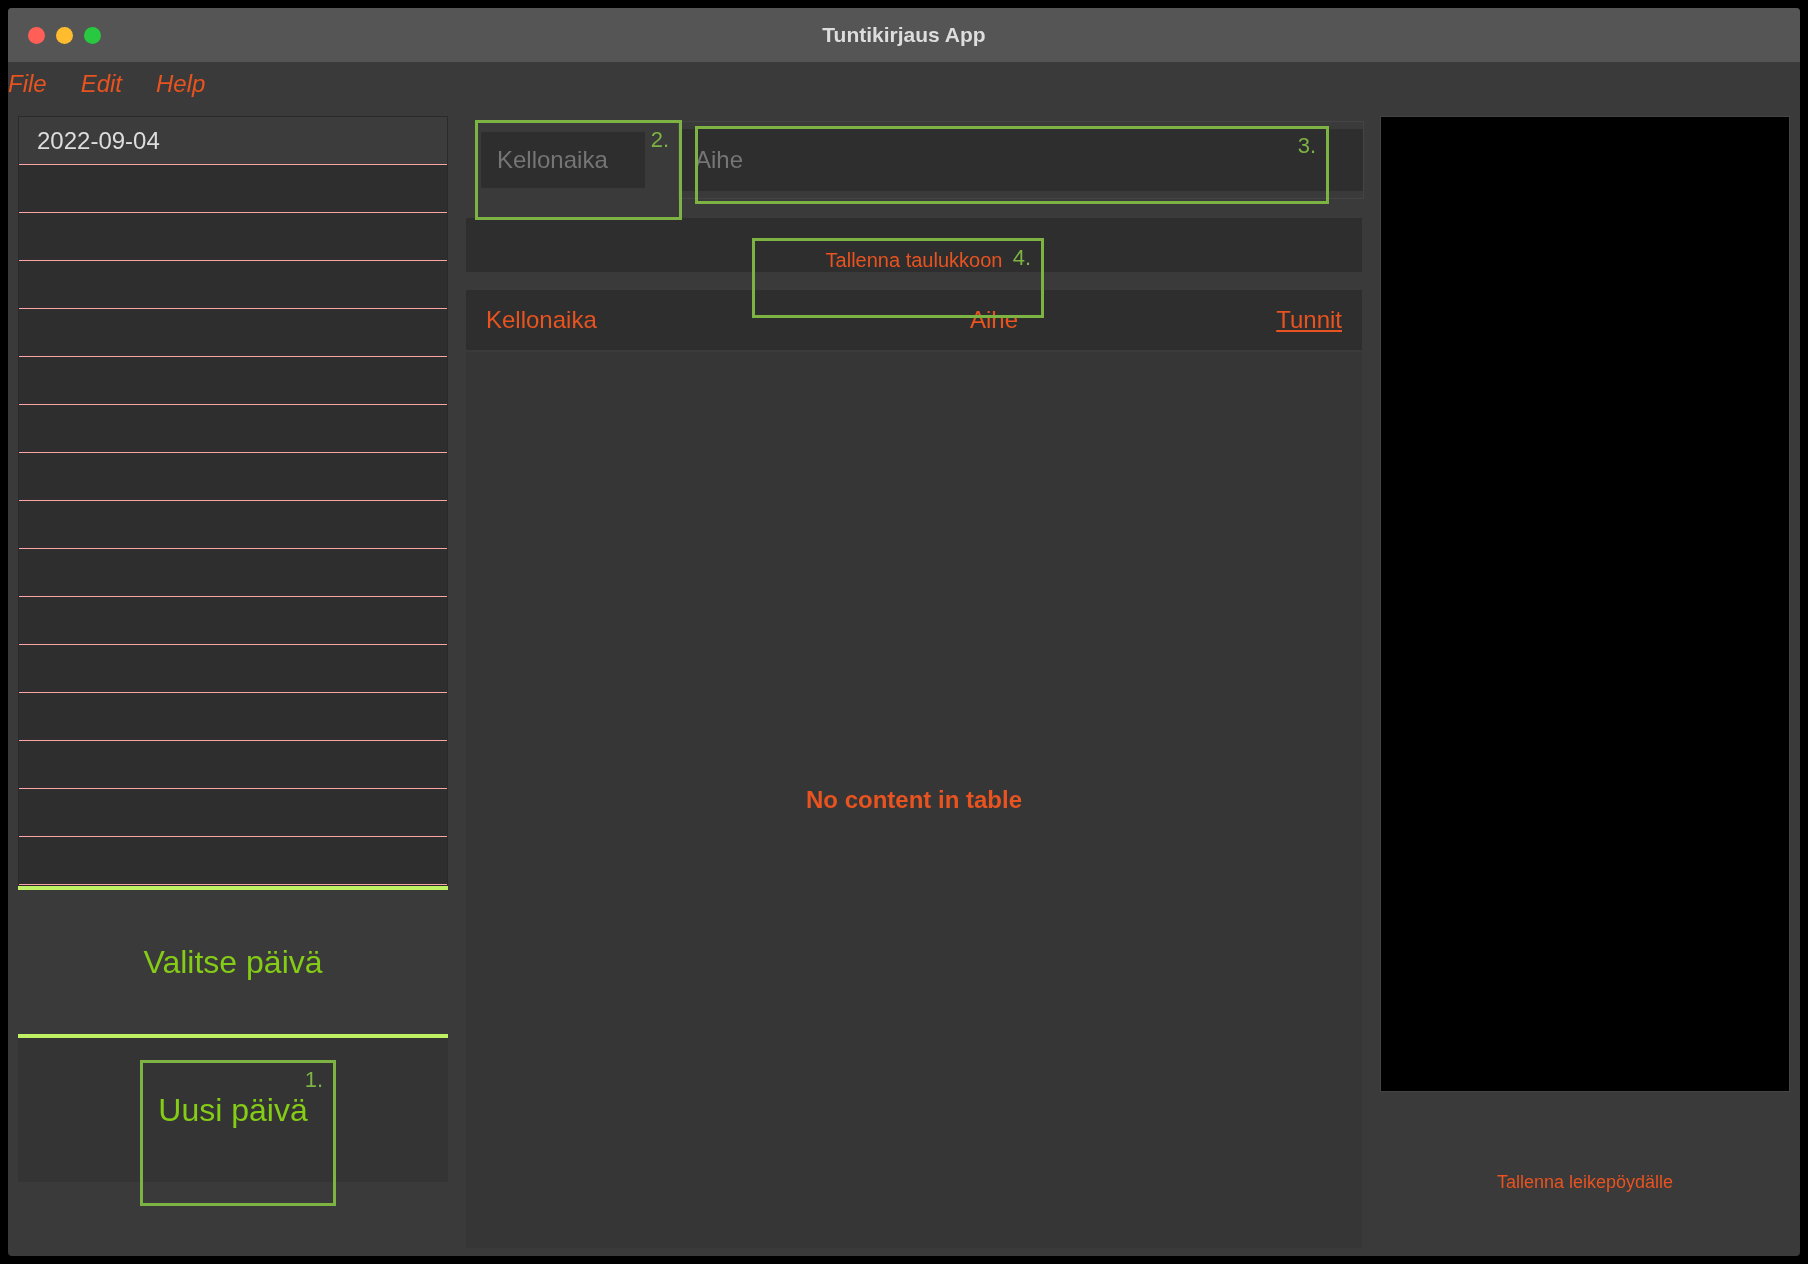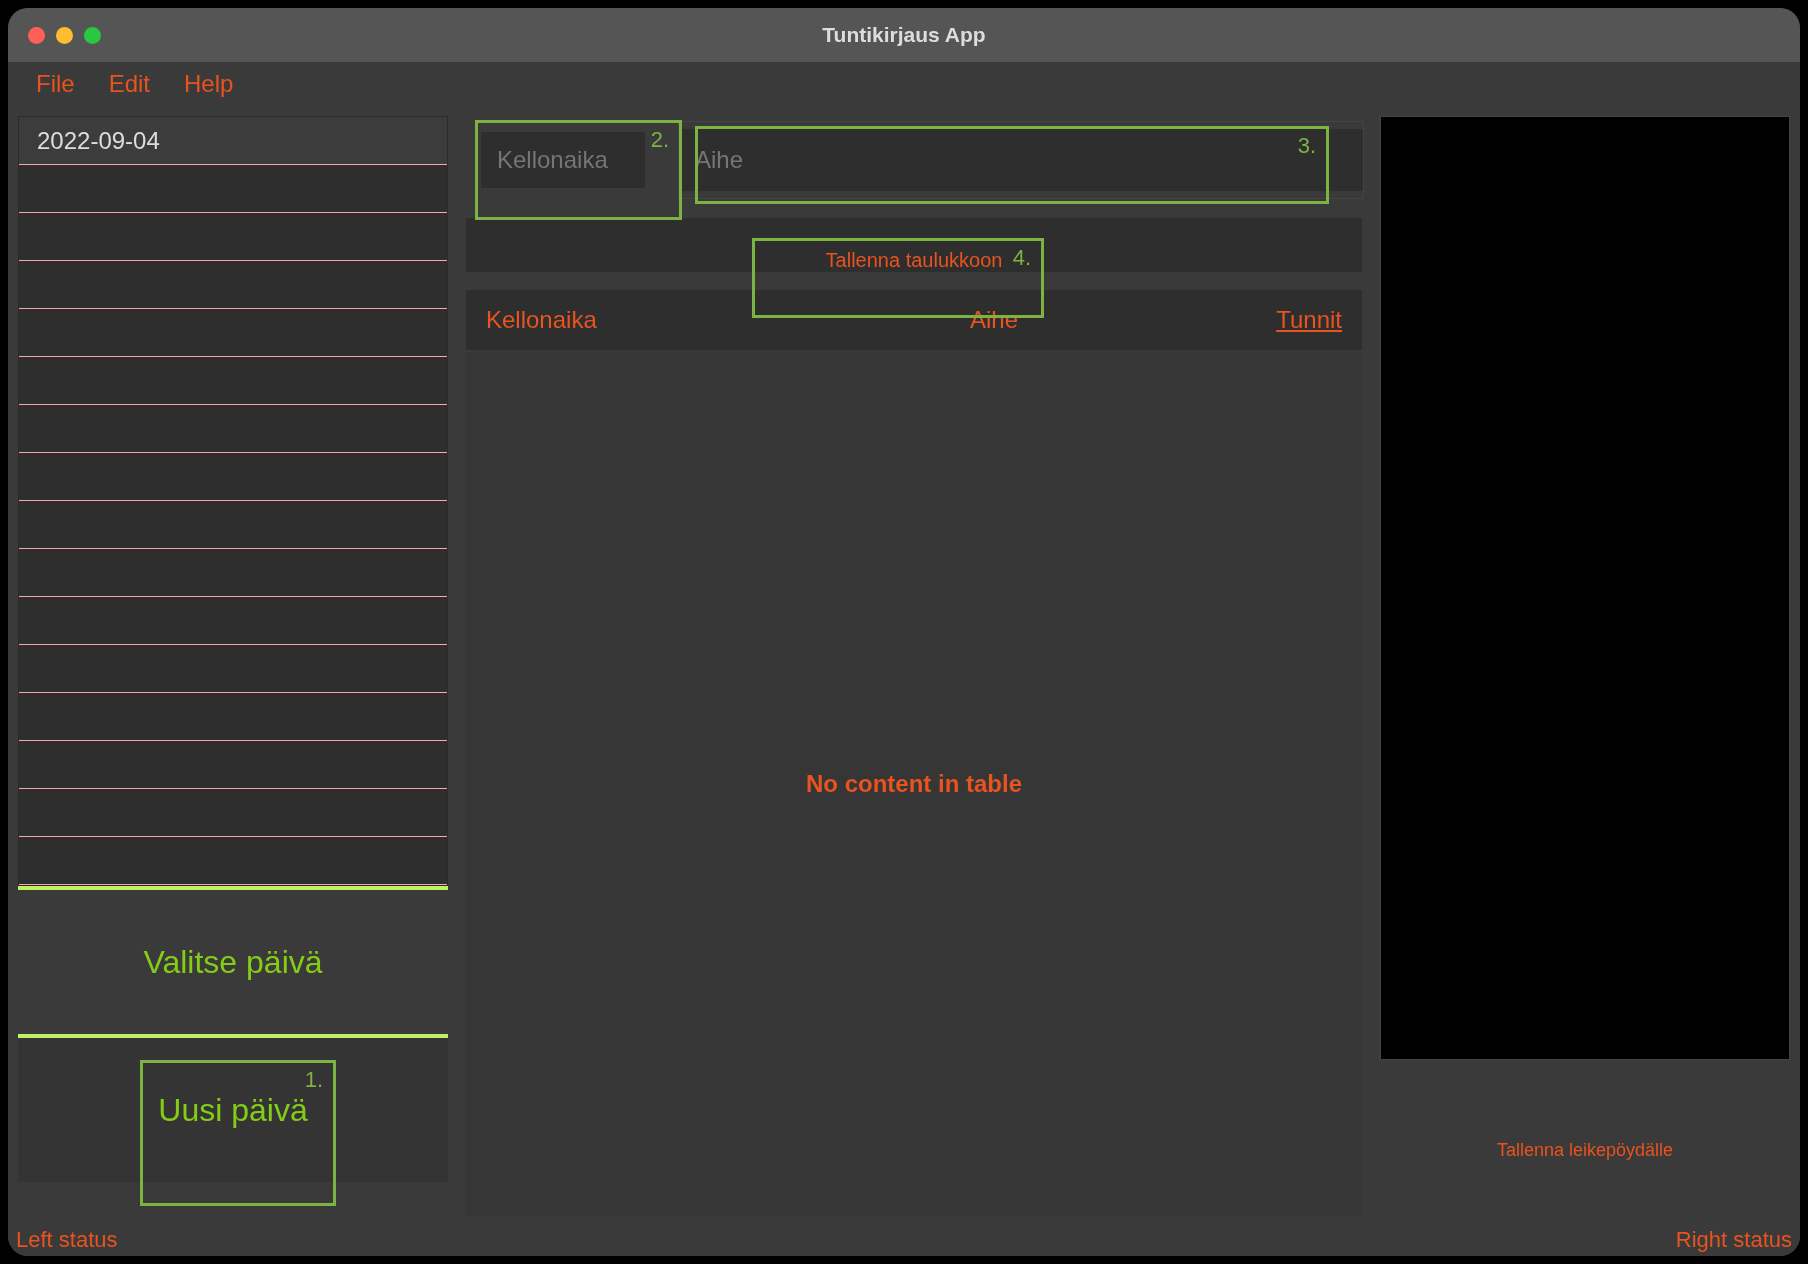--- a/index.html
+++ b/index.html
@@ -15,21 +15,21 @@
       overflow: hidden;
       position: relative;
     }
     .window {
       position: absolute;
       top: 8px;
       left: 8px;
       width: 1792px;
       height: 1248px;
       background: #3a3a3a;
-      border-radius: 20px;
+      border-radius: 4px;
       overflow: hidden;
       display: flex;
       flex-direction: column;
     }
     .titlebar {
       height: 54px;
       background: #555;
       display: flex;
       align-items: center;
       position: relative;
@@ -53,22 +53,22 @@
       transform: translateX(-50%);
       color: #ddd;
       font-size: 21px;
       font-weight: 600;
     }
     .menubar {
       height: 44px;
       background: #3a3a3a;
       display: flex;
       align-items: center;
-      padding-left: 28px;
       gap: 34px;
+      font-style: italic;
     }
     .menu-item {
       color: #e8531f;
       font-size: 24px;
       cursor: pointer;
     }
     .content {
       flex: 1;
       display: flex;
       padding: 10px 10px 0 10px;
@@ -329,24 +329,20 @@
 
     <div class="rightcol">
       <div class="preview"></div>
       <div class="clipboard-btn">
         <span>Tallenna leikepöydälle</span>
       </div>
     </div>
 
   </div>
 
-  <div class="statusbar">
-    <span>Left status</span>
-    <span>Right status</span>
-  </div>
 
   <div class="highlight hl-1">
     <span class="highlight-label">1.</span>
   </div>
   <div class="highlight hl-2">
     <span class="highlight-label">2.</span>
   </div>
   <div class="highlight hl-3">
     <span class="highlight-label">3.</span>
   </div>

